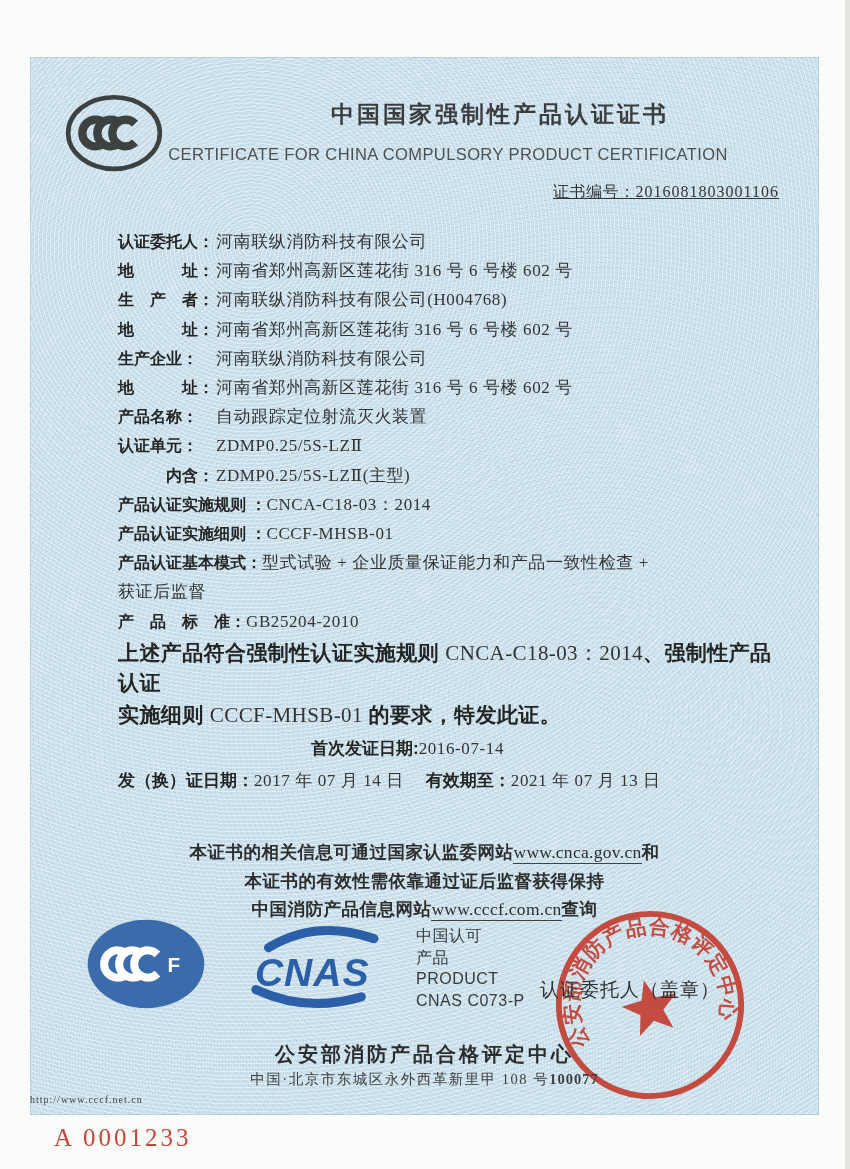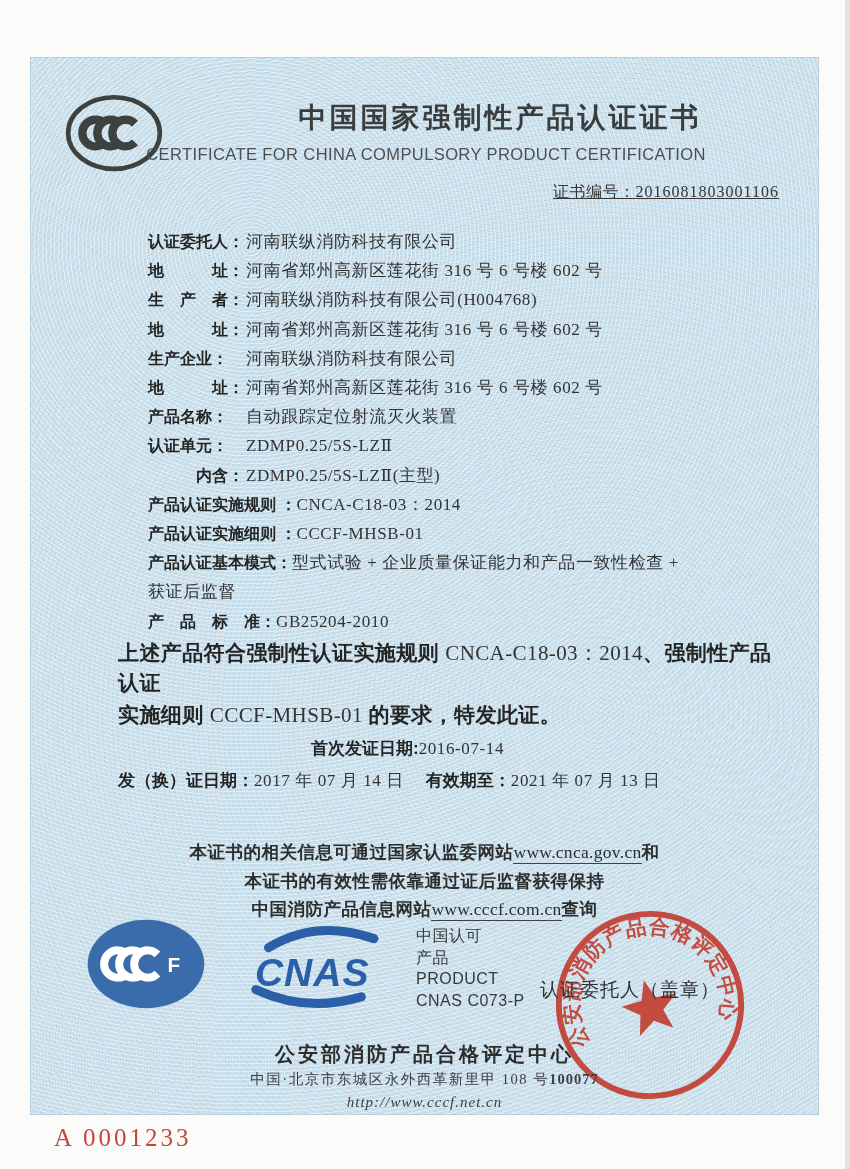--- a/index.html
+++ b/index.html
@@ -19,35 +19,35 @@
       repeating-radial-gradient(circle at 72% 62%, rgba(110,150,178,0.12) 0 1px, rgba(255,255,255,0) 1px 5px),
       repeating-radial-gradient(circle at 45% 95%, rgba(110,150,178,0.10) 0 1px, rgba(255,255,255,0) 1px 3px);
     box-shadow:0 0 0 1px rgba(150,175,195,.35) inset;
   }
 
   
   .ccc-logo { position:absolute; left:34px; top:36px; width:100px; height:80px; }
   .title-cn {
     position:absolute; left:260px; top:42px; width:420px; text-align:center;
     font-family:"Liberation Sans","DejaVu Sans",sans-serif; font-weight:700;
-    font-size:28px; letter-spacing:3px; color:#393d3d; white-space:nowrap;
+    font-size:23px; letter-spacing:3px; color:#393d3d; white-space:nowrap;
   }
   .title-en {
-    position:absolute; left:76px; top:88px; width:640px; text-align:center;
+    position:absolute; left:98px; top:88px; width:640px; text-align:center;
     font-family:"Liberation Sans","DejaVu Sans",sans-serif;
     font-size:16.5px; letter-spacing:.4px; color:#4b5050; white-space:nowrap;
   }
   .cert-no {
     position:absolute; top:125px; right:40px; font-size:16px; letter-spacing:.5px; color:#343636;text-decoration:underline;
   }
   .cert-no .num { letter-spacing:1px; }
 
   
   .body-block { position:absolute; left:88px; top:170px; right:38px; }
-  .row { display:flex; align-items:baseline; line-height:29.2px;margin-left:30px; }
+  .row { display:flex; align-items:baseline; line-height:29.2px; }
   .row .lbl {
     font-family:"Liberation Sans","DejaVu Sans",sans-serif; font-weight:700;
     font-size:16px; min-width:98px; white-space:pre; color:#232525;
   }
   .row .val { font-size:17px; letter-spacing:.6px; color:#323434; white-space:pre; }
   .stmt {
     font-family:"Liberation Sans","DejaVu Sans",sans-serif; font-weight:700;
     font-size:21px; line-height:30px; color:#232525; letter-spacing:.4px; margin-top:2px;
   }
   .stmt .code { font-family:"Liberation Serif","DejaVu Serif",serif; font-weight:400; color:#323434; }
@@ -88,21 +88,21 @@
   .issuer {
     position:absolute; top:984px; left:0; right:0; text-align:center;
     font-family:"Liberation Sans","DejaVu Sans",sans-serif; font-weight:700;
     font-size:20px; letter-spacing:3px; color:#2b2d2d;
   }
   .addr {
     position:absolute; top:1013px; left:0; right:0; text-align:center;
     font-size:14.5px; letter-spacing:1.5px; color:#3d4040;
   }
   .addr .post { letter-spacing:1px;font-weight:bold; }
-  .site { position:absolute; top:1037px; left:0; right:0; text-align:center; font-size:15px; letter-spacing:1px; color:#3d4040;font-style:italic; }
+  .site { position:absolute; top:1037px; left:0; right:0; font-size:10px; letter-spacing:1px; color:#3d4040; }
 
   .serial {
     position:absolute; left:54px; top:1124px;
     font-size:25px; letter-spacing:3px; color:#c5473c;
   }
 </style>
 </head>
 <body>
 
 <div class="scan-edge"></div>

